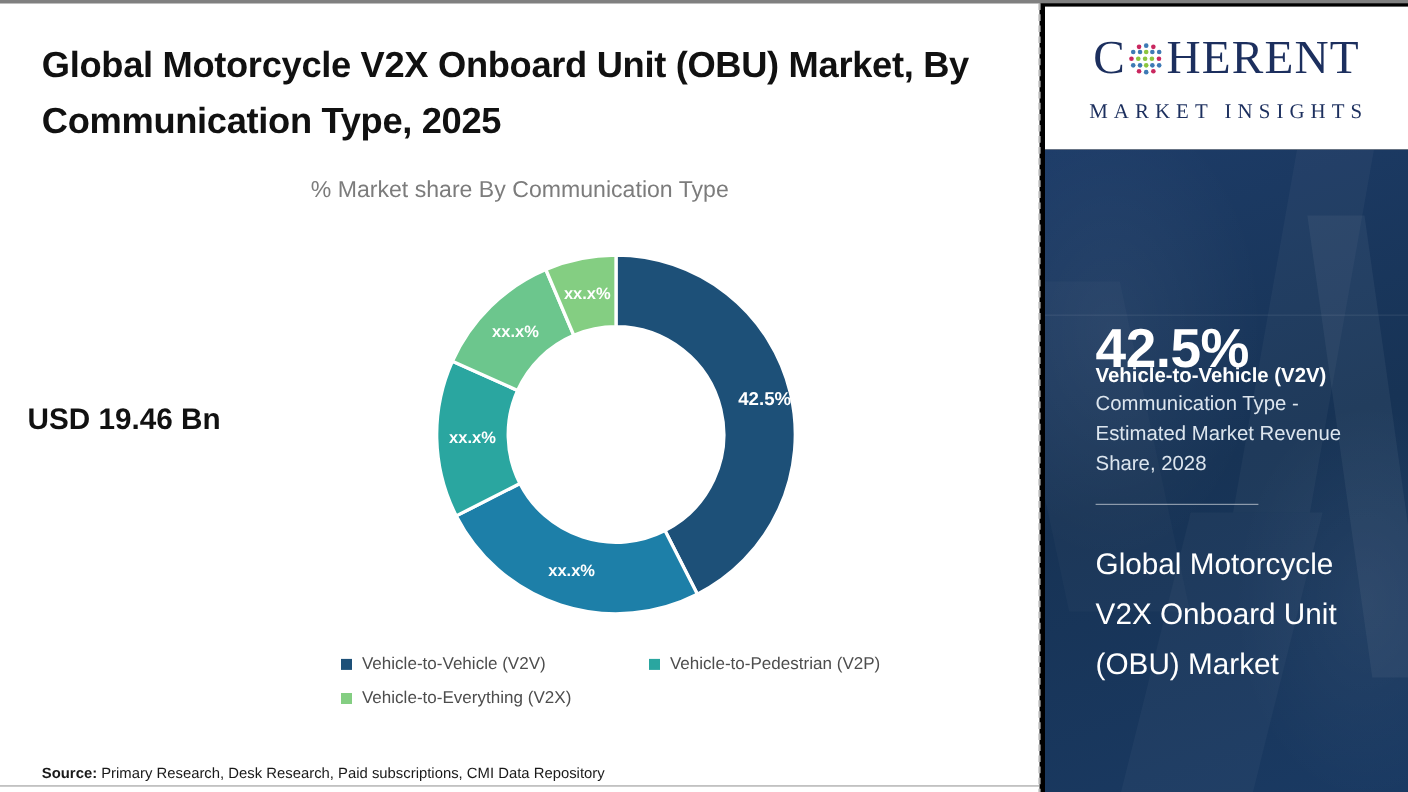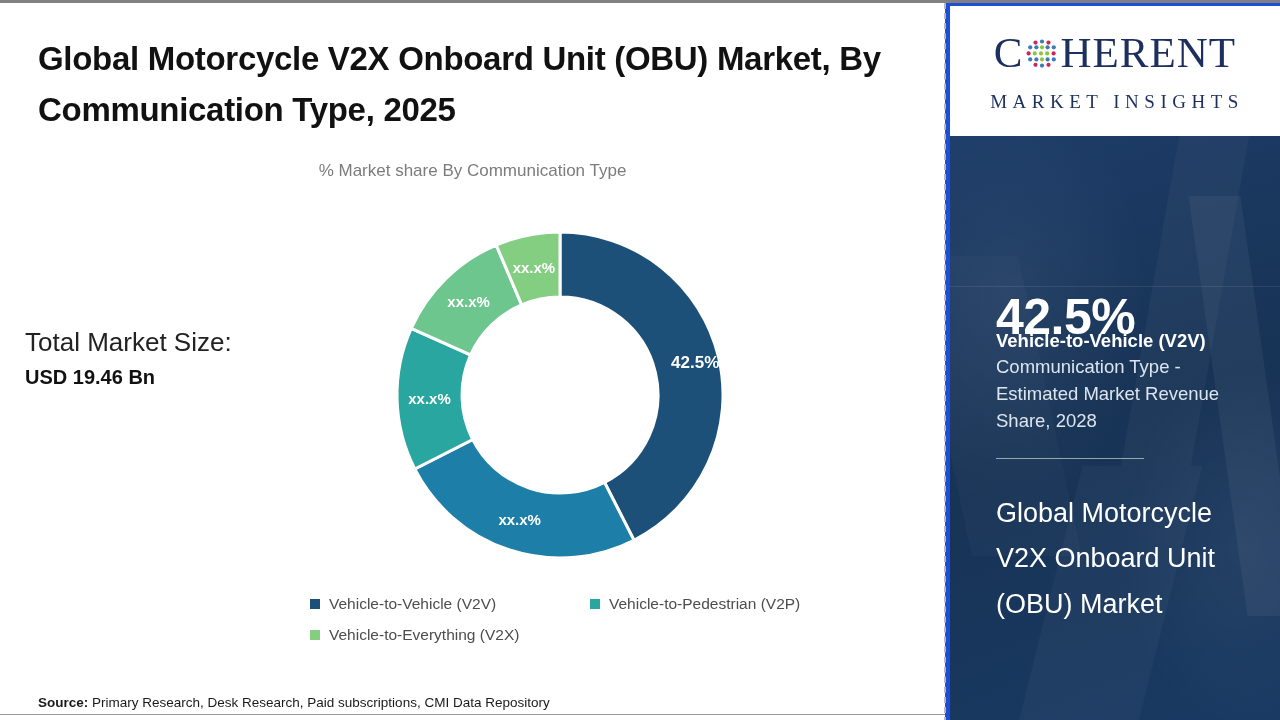--- a/index.html
+++ b/index.html
@@ -10,21 +10,21 @@
   body {
     width: 1280px;
     height: 720px;
     font-family: "Liberation Sans", sans-serif;
     overflow: hidden;
     position: relative;
   }
   #root {
     position: absolute;
     inset: 0;
-    background: #1d4ed8;
+    background: #000000;
     border-top: 3px solid #808080;
     box-sizing: border-box;
   }
 
   
   .left-panel {
     position: absolute;
     left: 0; top: 0;
     width: 945px; height: 720px;
     background: #ffffff;
@@ -44,33 +44,33 @@
     font-weight: bold;
     line-height: 1.55;
     color: #111111;
     letter-spacing: -0.3px;
   }
   .subtitle {
     position: absolute;
     left: 0; top: 158px;
     width: 945px;
     text-align: center;
-    font-size: 17px;
+    font-size: 21px;
     color: #7c7c7c;
   }
   .tms-label {
     position: absolute;
     left: 25px; top: 324px;
     font-size: 26px;
     color: #222222;
   }
   .tms-value {
     position: absolute;
     left: 25px; top: 363px;
-    font-size: 20px;
+    font-size: 27px;
     font-weight: bold;
     color: #111111;
   }
 
   
   .donut-wrap {
     position: absolute;
     left: 393px; top: 225px;
     width: 334px; height: 334px;
   }
@@ -230,21 +230,20 @@
 </head>
 <body>
 
 <div id="root">
 
   <div class="left-panel">
 
     <div class="title">Global Motorcycle V2X Onboard Unit (OBU) Market, By Communication Type, 2025</div>
     <div class="subtitle">% Market share By Communication Type</div>
 
-    <div class="tms-label">Total Market Size:</div>
     <div class="tms-value">USD 19.46 Bn</div>
 
     <div class="donut-wrap">
       <svg id="donut-svg" width="334" height="334" viewBox="0 0 334 334">
           <path d="M 167 4 A 163 163 0 0 1 241.00045145754623 312.2340634427039 L 211.49106897447564 254.31863937046 A 98 98 0 0 0 167 69 Z" fill="#1d5078" stroke="#ffffff" stroke-width="3"></path>
           <text x="302.159418935277" y="134.55109442402912" class="slice-label lead">42.5%</text>
           <path d="M 241.00045145754623 312.2340634427039 A 163 163 0 0 1 21.7659365572961 241.00045145754626 L 79.68136062954 211.49106897447567 A 98 98 0 0 0 211.49106897447564 254.31863937046 Z" fill="#1d7fa8" stroke="#ffffff" stroke-width="3"></path>
           <text x="126.67328223406946" y="291.11287537651754" class="slice-label">xx.x%</text>
           <path d="M 21.7659365572961 241.00045145754626 A 163 163 0 0 1 18.231271253228925 100.39020081797538 L 77.55622443445665 126.95239067583796 A 98 98 0 0 0 79.68136062954 211.49106897447567 Z" fill="#2aa6a0" stroke="#ffffff" stroke-width="3"></path>
           <text x="36.54121329852936" y="170.2794774553557" class="slice-label">xx.x%</text>

